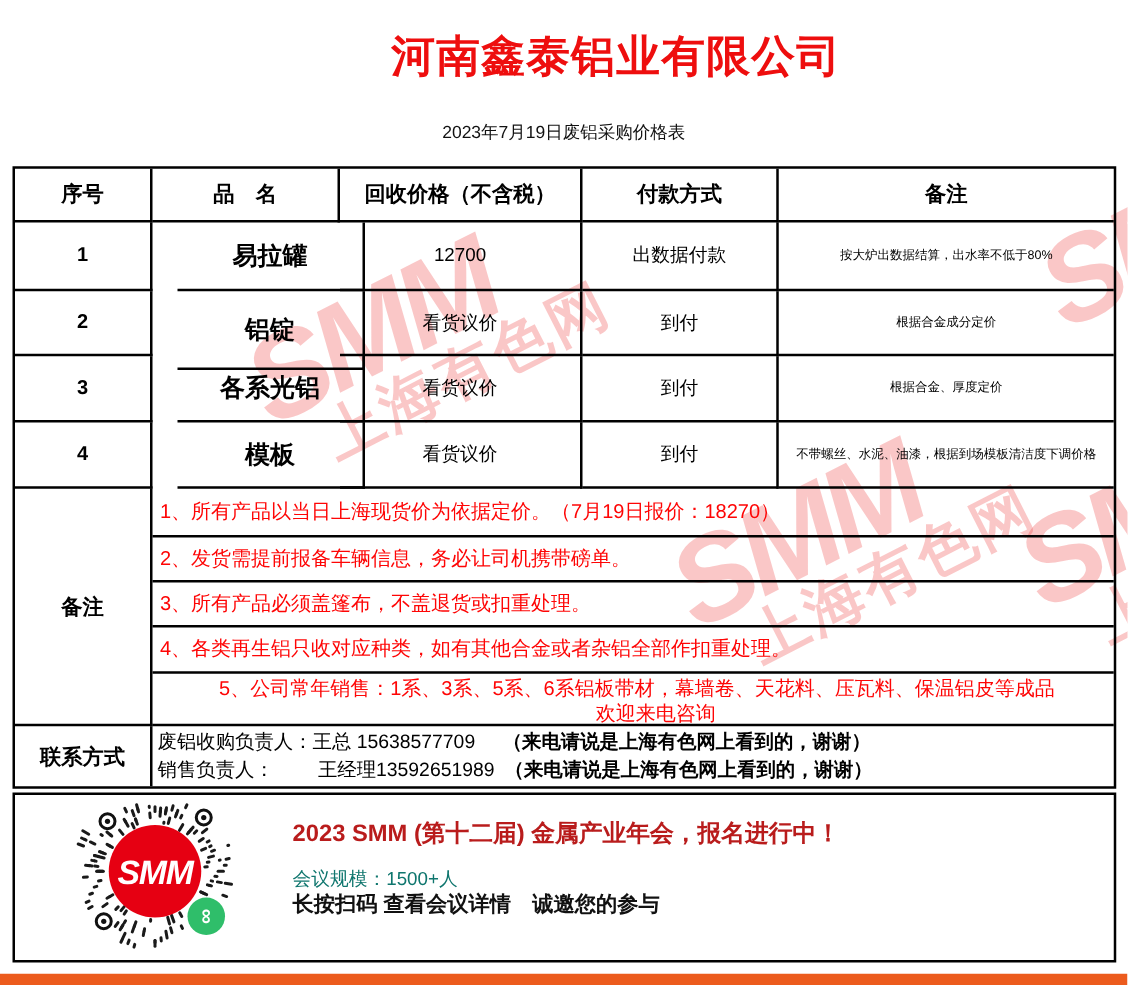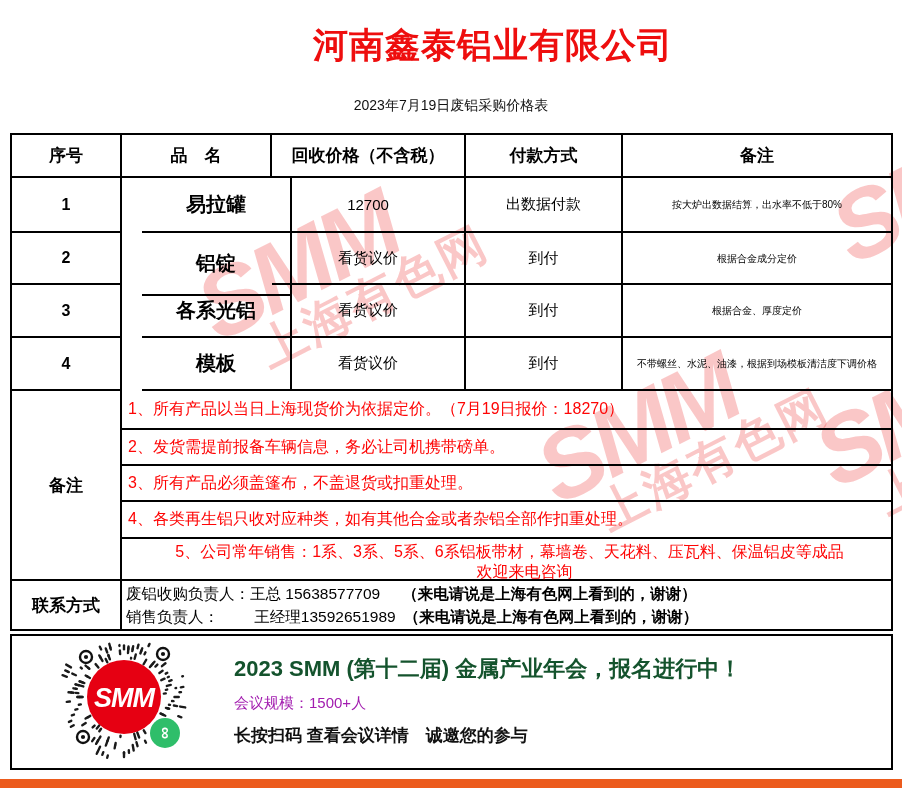--- a/index.html
+++ b/index.html
@@ -38,24 +38,24 @@
   .remark5{display:block;padding-top:3px;line-height:20px;}
   .remark5 .l2{padding-left:30px;}
   .contactCell{display:block;text-align:left;font-size:15.5px;padding:1px 0 0 4px;}
   .cline{height:23px;line-height:23px;white-space:nowrap;}
   .cnote{font-weight:bold;margin-left:22px;}
 
   
   .ad{position:absolute;left:10px;top:634px;width:879px;height:132px;
       border:2px solid #000;background:#fff;z-index:2;}
   .qr{position:absolute;left:48px;top:4px;}
-  .ad-heading{position:absolute;left:222px;top:18px;font-size:22px;font-weight:bold;
-              color:#14532d;white-space:nowrap;}
-  .ad-scale{position:absolute;left:222px;top:58px;font-size:15px;color:#a21caf;}
-  .ad-cta{position:absolute;left:222px;top:88px;font-size:17px;font-weight:bold;color:#111;}
+  .ad-heading{position:absolute;left:222px;top:18px;font-size:19px;font-weight:bold;
+              color:#b91c1c;white-space:nowrap;}
+  .ad-scale{position:absolute;left:222px;top:58px;font-size:15px;color:#0f766e;}
+  .ad-cta{position:absolute;left:222px;top:76px;font-size:17px;font-weight:bold;color:#111;}
 
   .bottombar{position:absolute;left:0;bottom:0;width:902px;height:9px;background:#ec5b1d;}
 </style>
 </head>
 <body>
 
 <div id="page">
 
   <div class="wm" style="left:200px;top:205px;">
     <div class="wm-smm">SMM</div>

